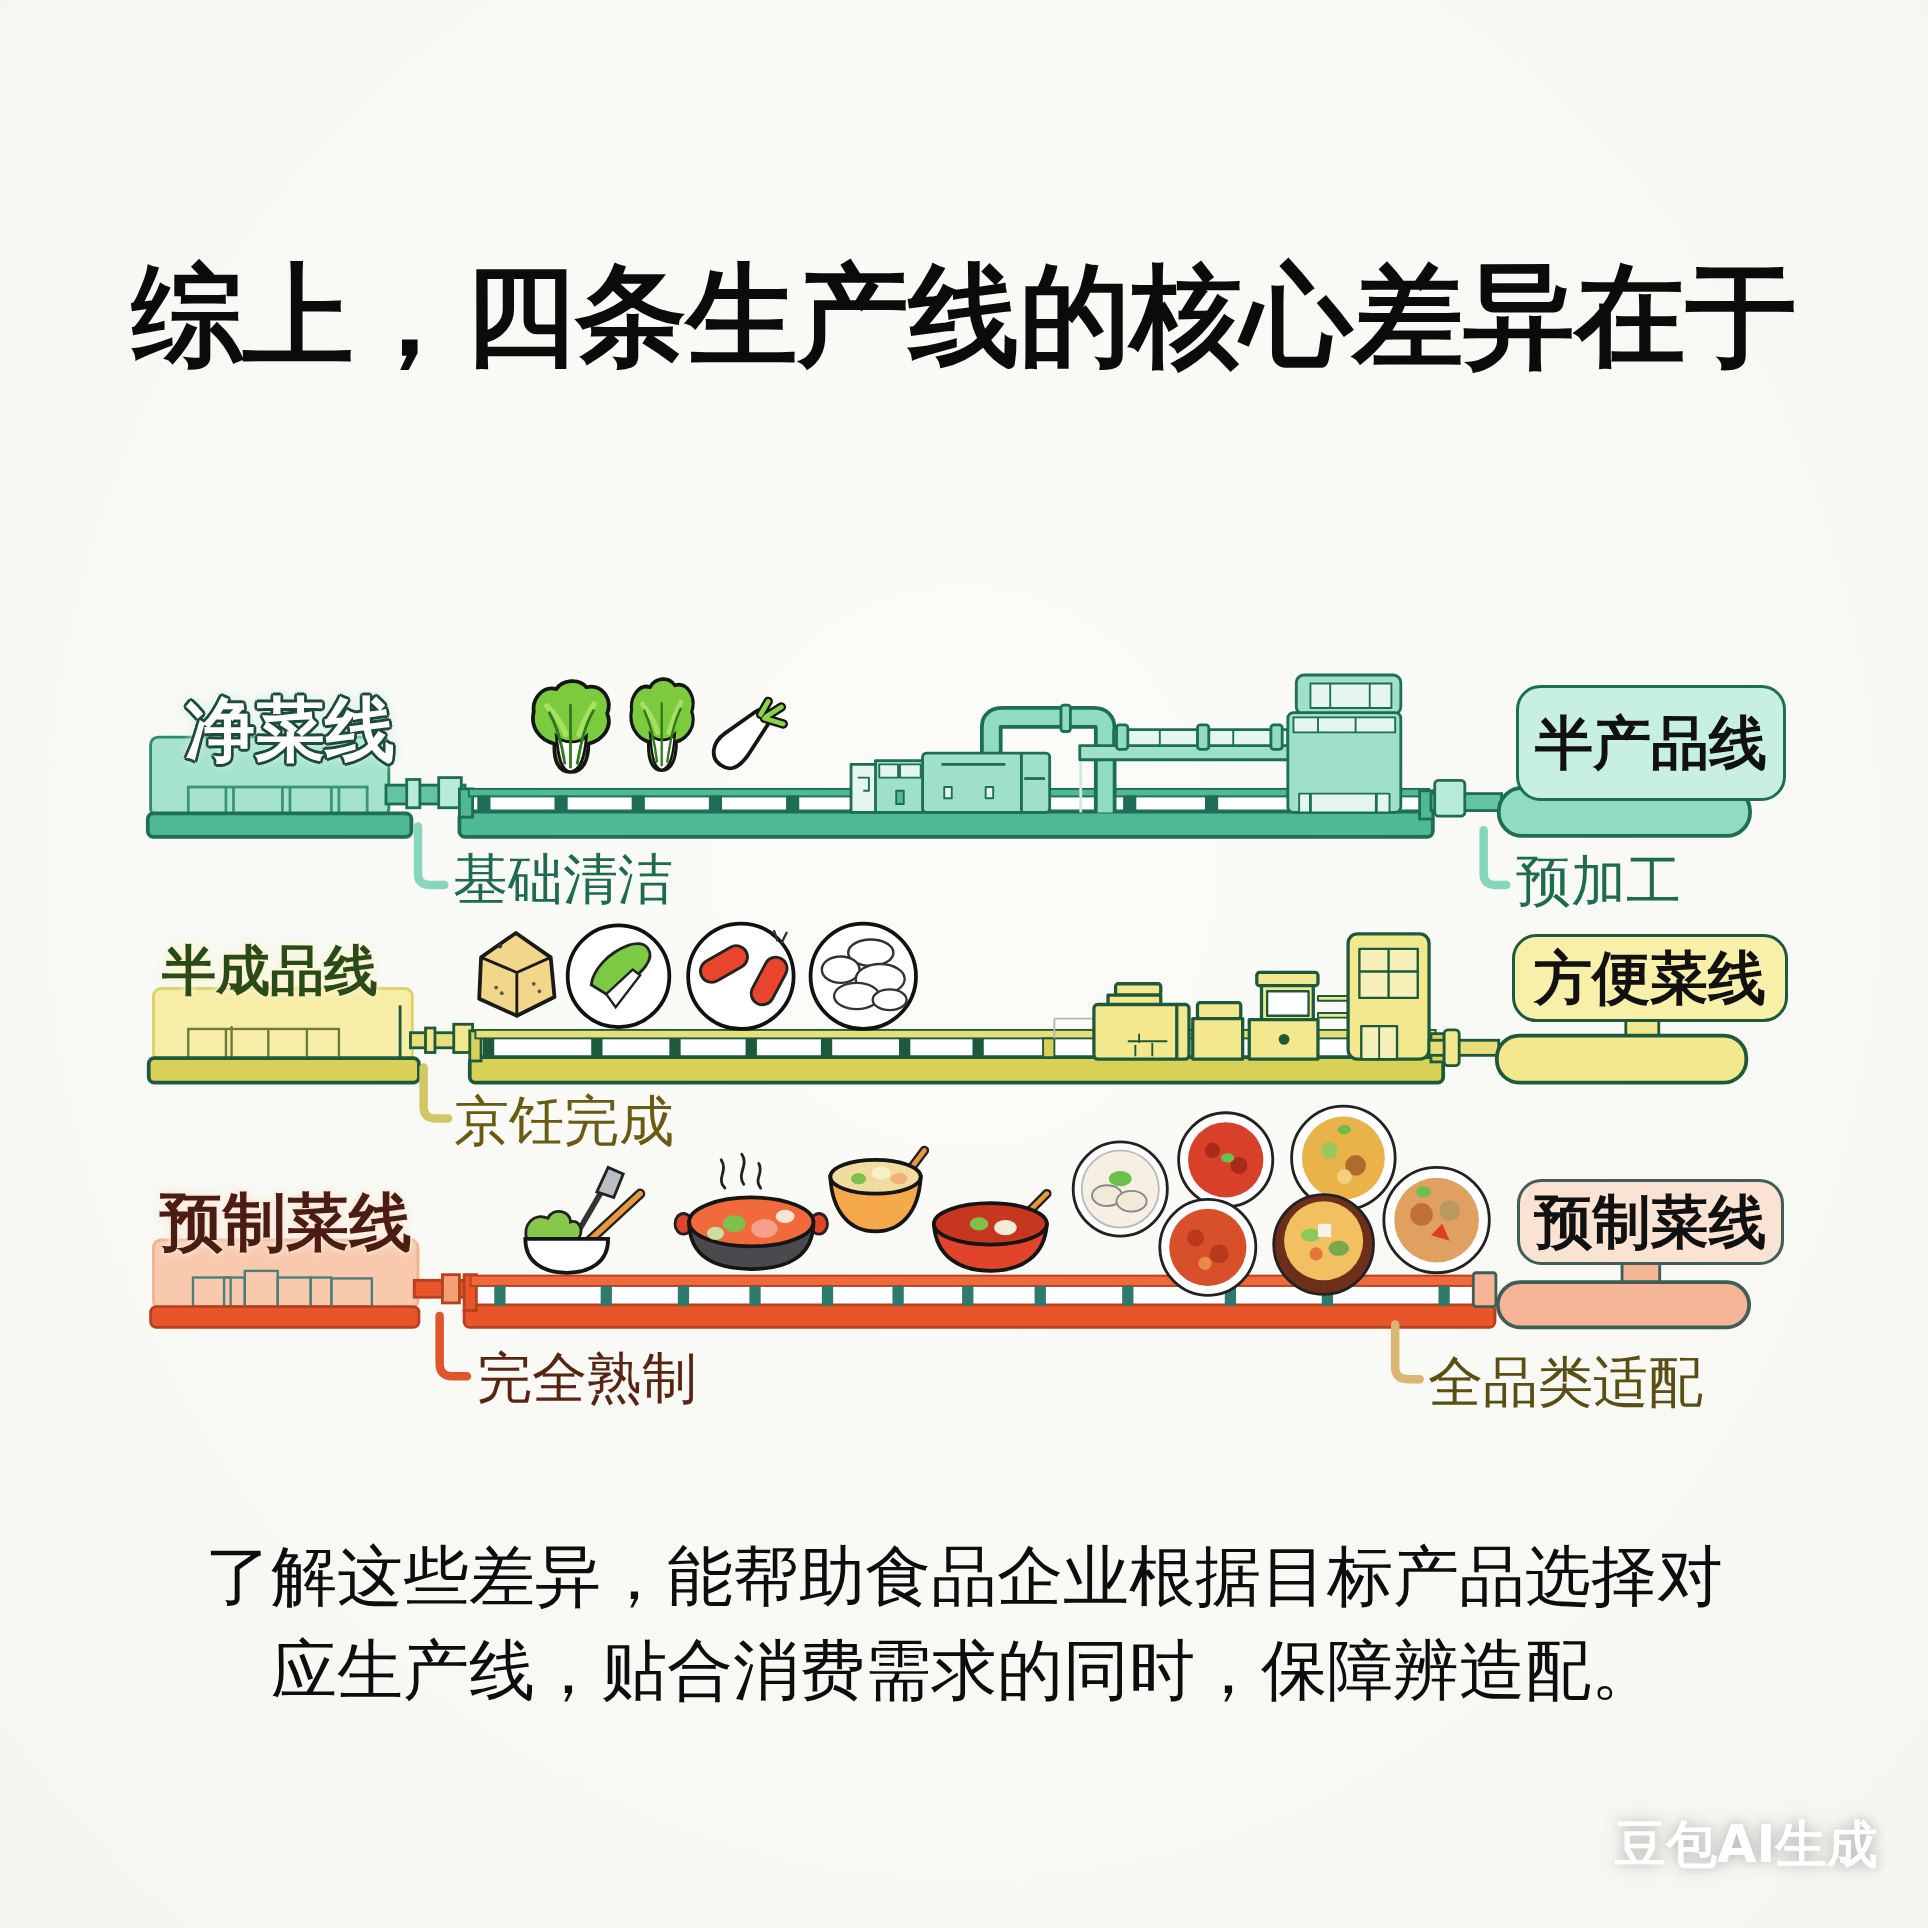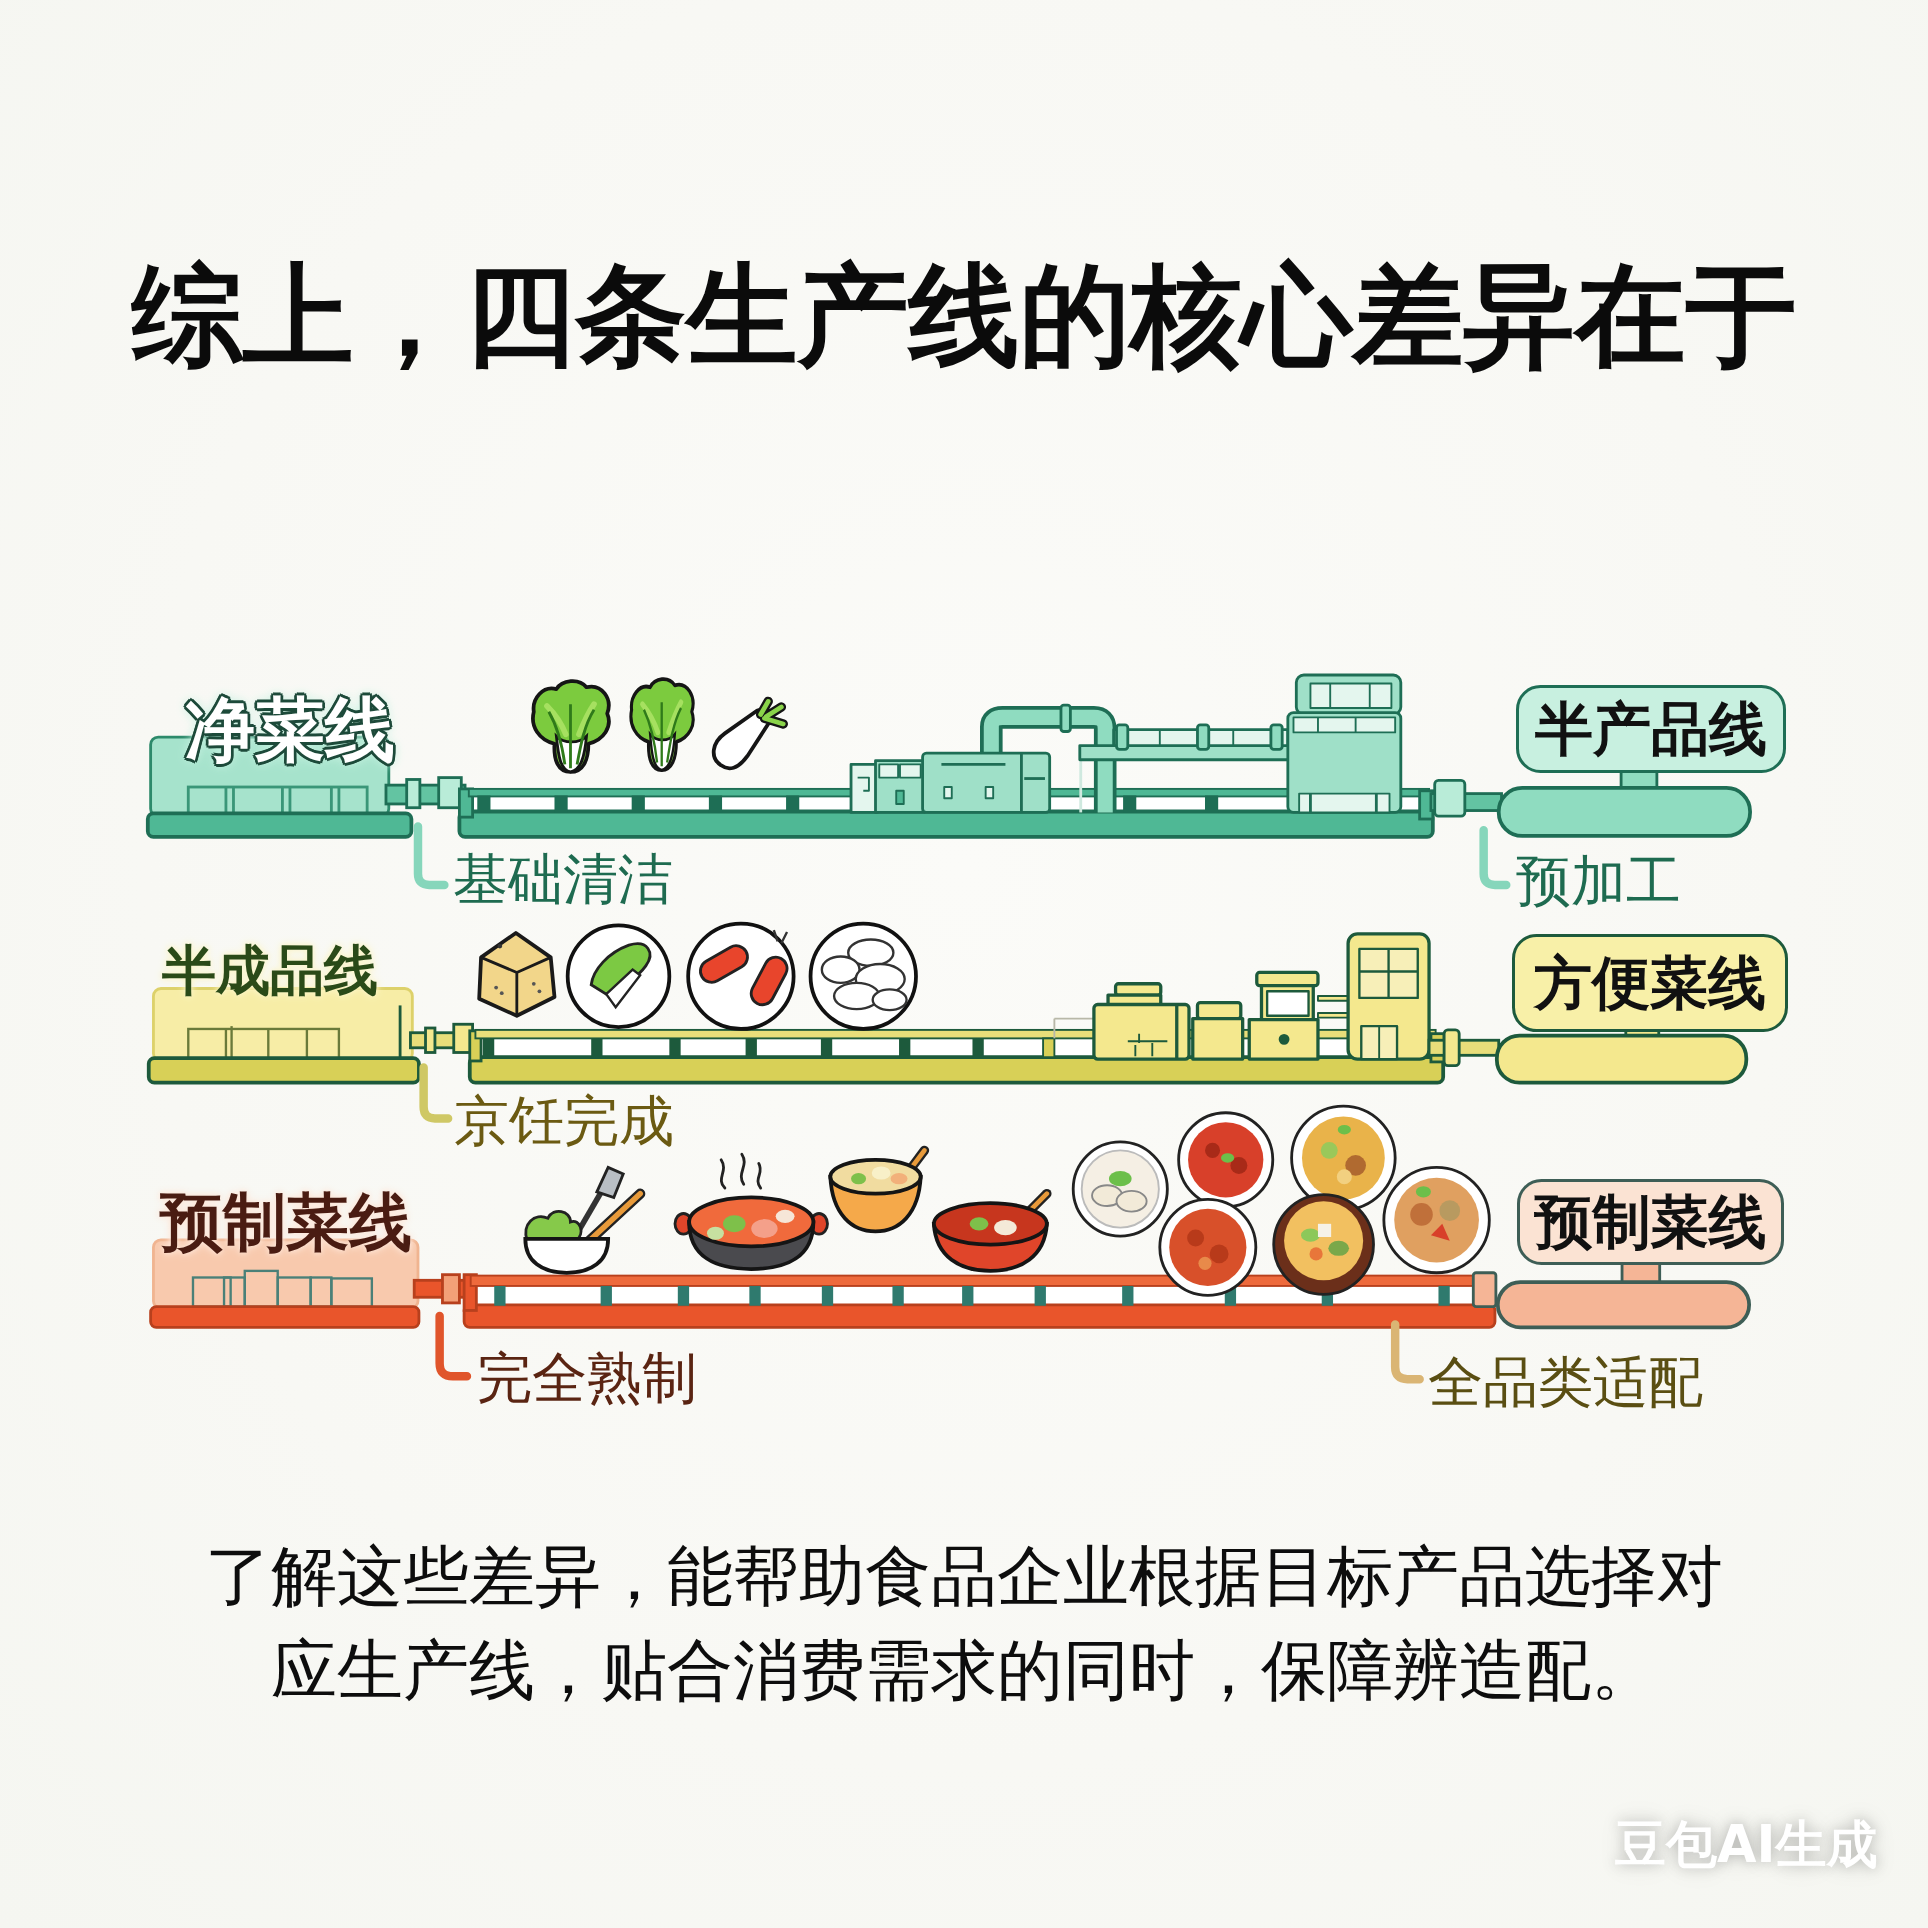--- a/index.html
+++ b/index.html
@@ -352,26 +352,26 @@
       <path d="M1520 1312 L1532 1300 L1540 1318 Z" fill="#d8402a"></path>
       <ellipse cx="1512" cy="1266" rx="8" ry="6" fill="#6cbf4a"></ellipse>
     </g>
   </g>
 </svg>
 
 <div class="abs title-line" style="top:260px;">综上，四条生产线的核心差异在于</div>
 
 <div class="abs line-name name-1" style="left:185px; top:695px;">净菜线</div>
 <div class="abs note note-teal" style="left:453px; top:852px;">基础清洁</div>
-<div class="end-label end-1" style="left:1516px; top:685px; width:270px; height:88px;">半产品线</div>
+<div class="end-label end-1" style="left:1516px; top:685px; width:270px; height:116px;">半产品线</div>
 <div class="abs note note-teal" style="left:1516px; top:854px;">预加工</div>
 
 <div class="abs line-name name-2" style="left:162px; top:944px;">半成品线</div>
 <div class="abs note note-olive" style="left:454px; top:1094px;">京饪完成</div>
-<div class="end-label end-2" style="left:1512px; top:934px; width:276px; height:98px;">方便菜线</div>
+<div class="end-label end-2" style="left:1512px; top:934px; width:276px; height:88px;">方便菜线</div>
 
 <div class="abs line-name name-3" style="left:160px; top:1191px;">预制菜线</div>
 <div class="abs note note-brown" style="left:477px; top:1351px;text-align:center;">完全熟制</div>
 <div class="end-label end-3" style="left:1517px; top:1179px; width:267px; height:86px;">预制菜线</div>
 <div class="abs note note-olive2" style="left:1428px; top:1355px;">全品类适配</div>
 
 <div class="abs summary-line" style="top:1638px;">应生产线，贴合消费需求的同时，保障辨造配。</div>
 <div class="abs summary-line" style="top:1544px;">了解这些差异，能帮助食品企业根据目标产品选择对</div>
 
 <div class="abs watermark" style="left:1615px; top:1819px;">豆包AI生成</div>

